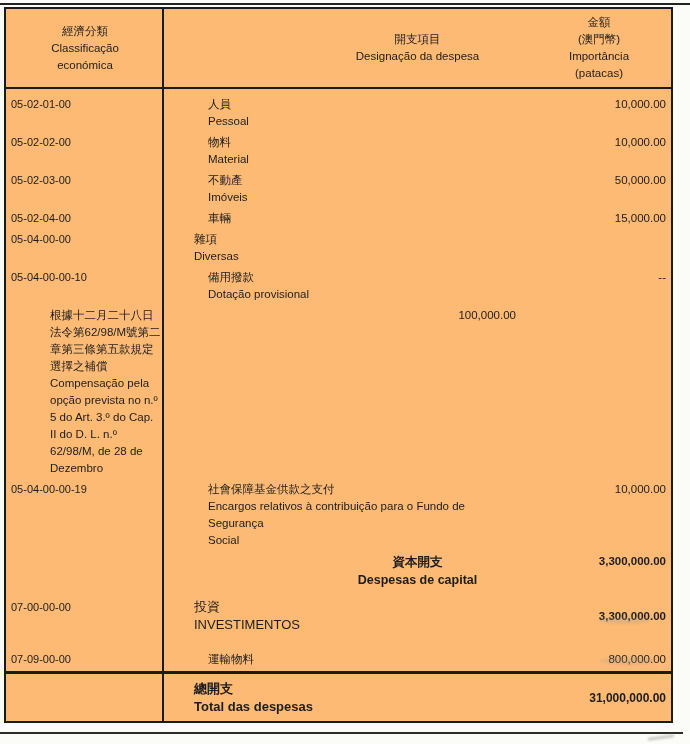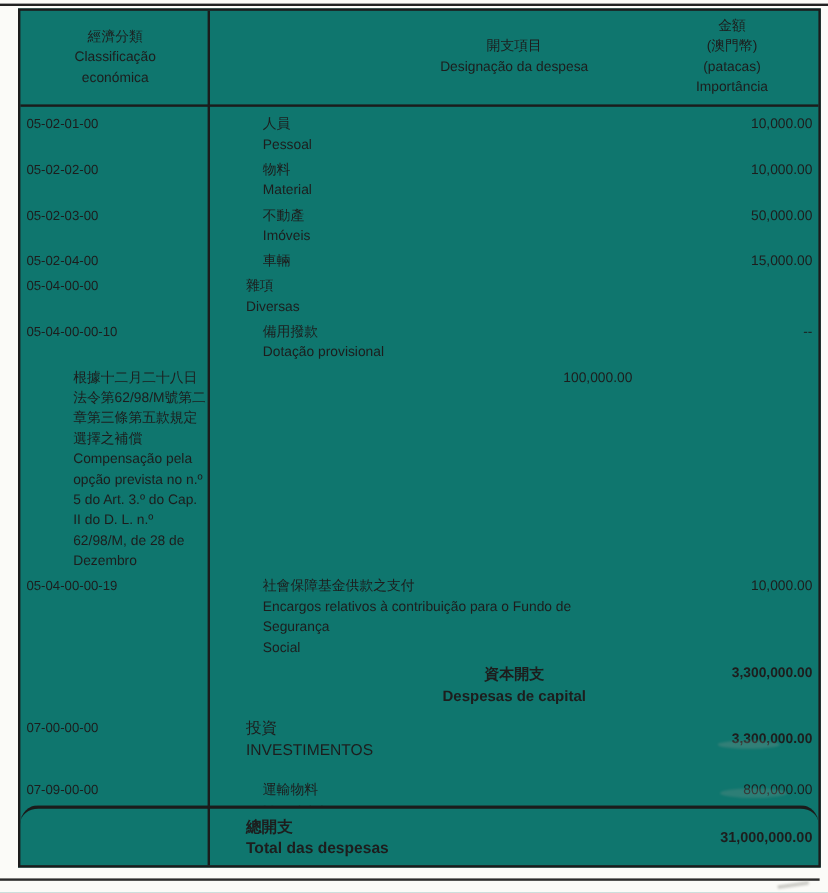--- a/index.html
+++ b/index.html
@@ -9,23 +9,23 @@
     font-family:"Liberation Sans","DejaVu Sans",sans-serif;
     color:#1d1d1d;
     position:relative;
     overflow:hidden;
   }
   .page{position:absolute;inset:0;}
   .rule-top{position:absolute;left:0;top:3px;width:690px;height:2px;background:#222;}
   .rule-bottom{position:absolute;left:0;top:732px;width:683px;height:2px;background:#2b2b2b;}
 
   .table{
-    position:absolute;left:15px;top:7px;width:669px;height:716px;
+    position:absolute;left:4px;top:7px;width:669px;height:716px;
     border:2px solid #1b1b1b;
-    background:#0f766e;
+    background:#fdba74;
     box-sizing:border-box;
     display:flex;flex-direction:column;
   }
   
   .vline{position:absolute;left:156px;top:0;bottom:0;width:2px;background:#1b1b1b;}
 
   
   .thead{
     position:relative;
     height:78px;flex:0 0 auto;
@@ -59,21 +59,20 @@
   .row-group + .row-item{margin-top:13px;}
 
   
   .trow{
     flex:0 0 auto;
     border-top:3px solid #1b1b1b;
     display:grid;grid-template-columns:158px 1fr 150px;
     align-items:center;
     height:47px;
     font-weight:bold;
-    border-radius:15px;
   }
   .trow .cell-desc{padding-left:30px;font-size:13px;line-height:18px;}
   .trow .cell-amt{font-size:12px;}
 
   
   .artifact{position:absolute;background:#9a9a93;opacity:.45;border-radius:50%;filter:blur(1px);}
   .a2{left:598px;top:617px;width:52px;height:7px;opacity:.25;}
   .a3{left:600px;top:657px;width:56px;height:8px;opacity:.22;}
   .a4{left:648px;top:736px;width:26px;height:3px;opacity:.5;transform:rotate(-8deg);border-radius:0;}
 </style>
@@ -92,22 +91,22 @@
         <div>Classificação</div>
         <div>económica</div>
       </div>
       <div class="th th-desc">
         <div>開支項目</div>
         <div>Designação da despesa</div>
       </div>
       <div class="th-amt">
         <div>金額</div>
         <div>(澳門幣)</div>
+        <div>Importância</div>
         <div>(patacas)</div>
-        <div>Importância</div>
       </div>
     </div>
 
     <div class="tbody" id="tbody">
         <div class="row row-item">
           <div class="cell-code">05-02-01-00</div>
           <div class="cell-desc indent-2">
             <div>人員</div>
             <div>Pessoal</div>
           </div>

